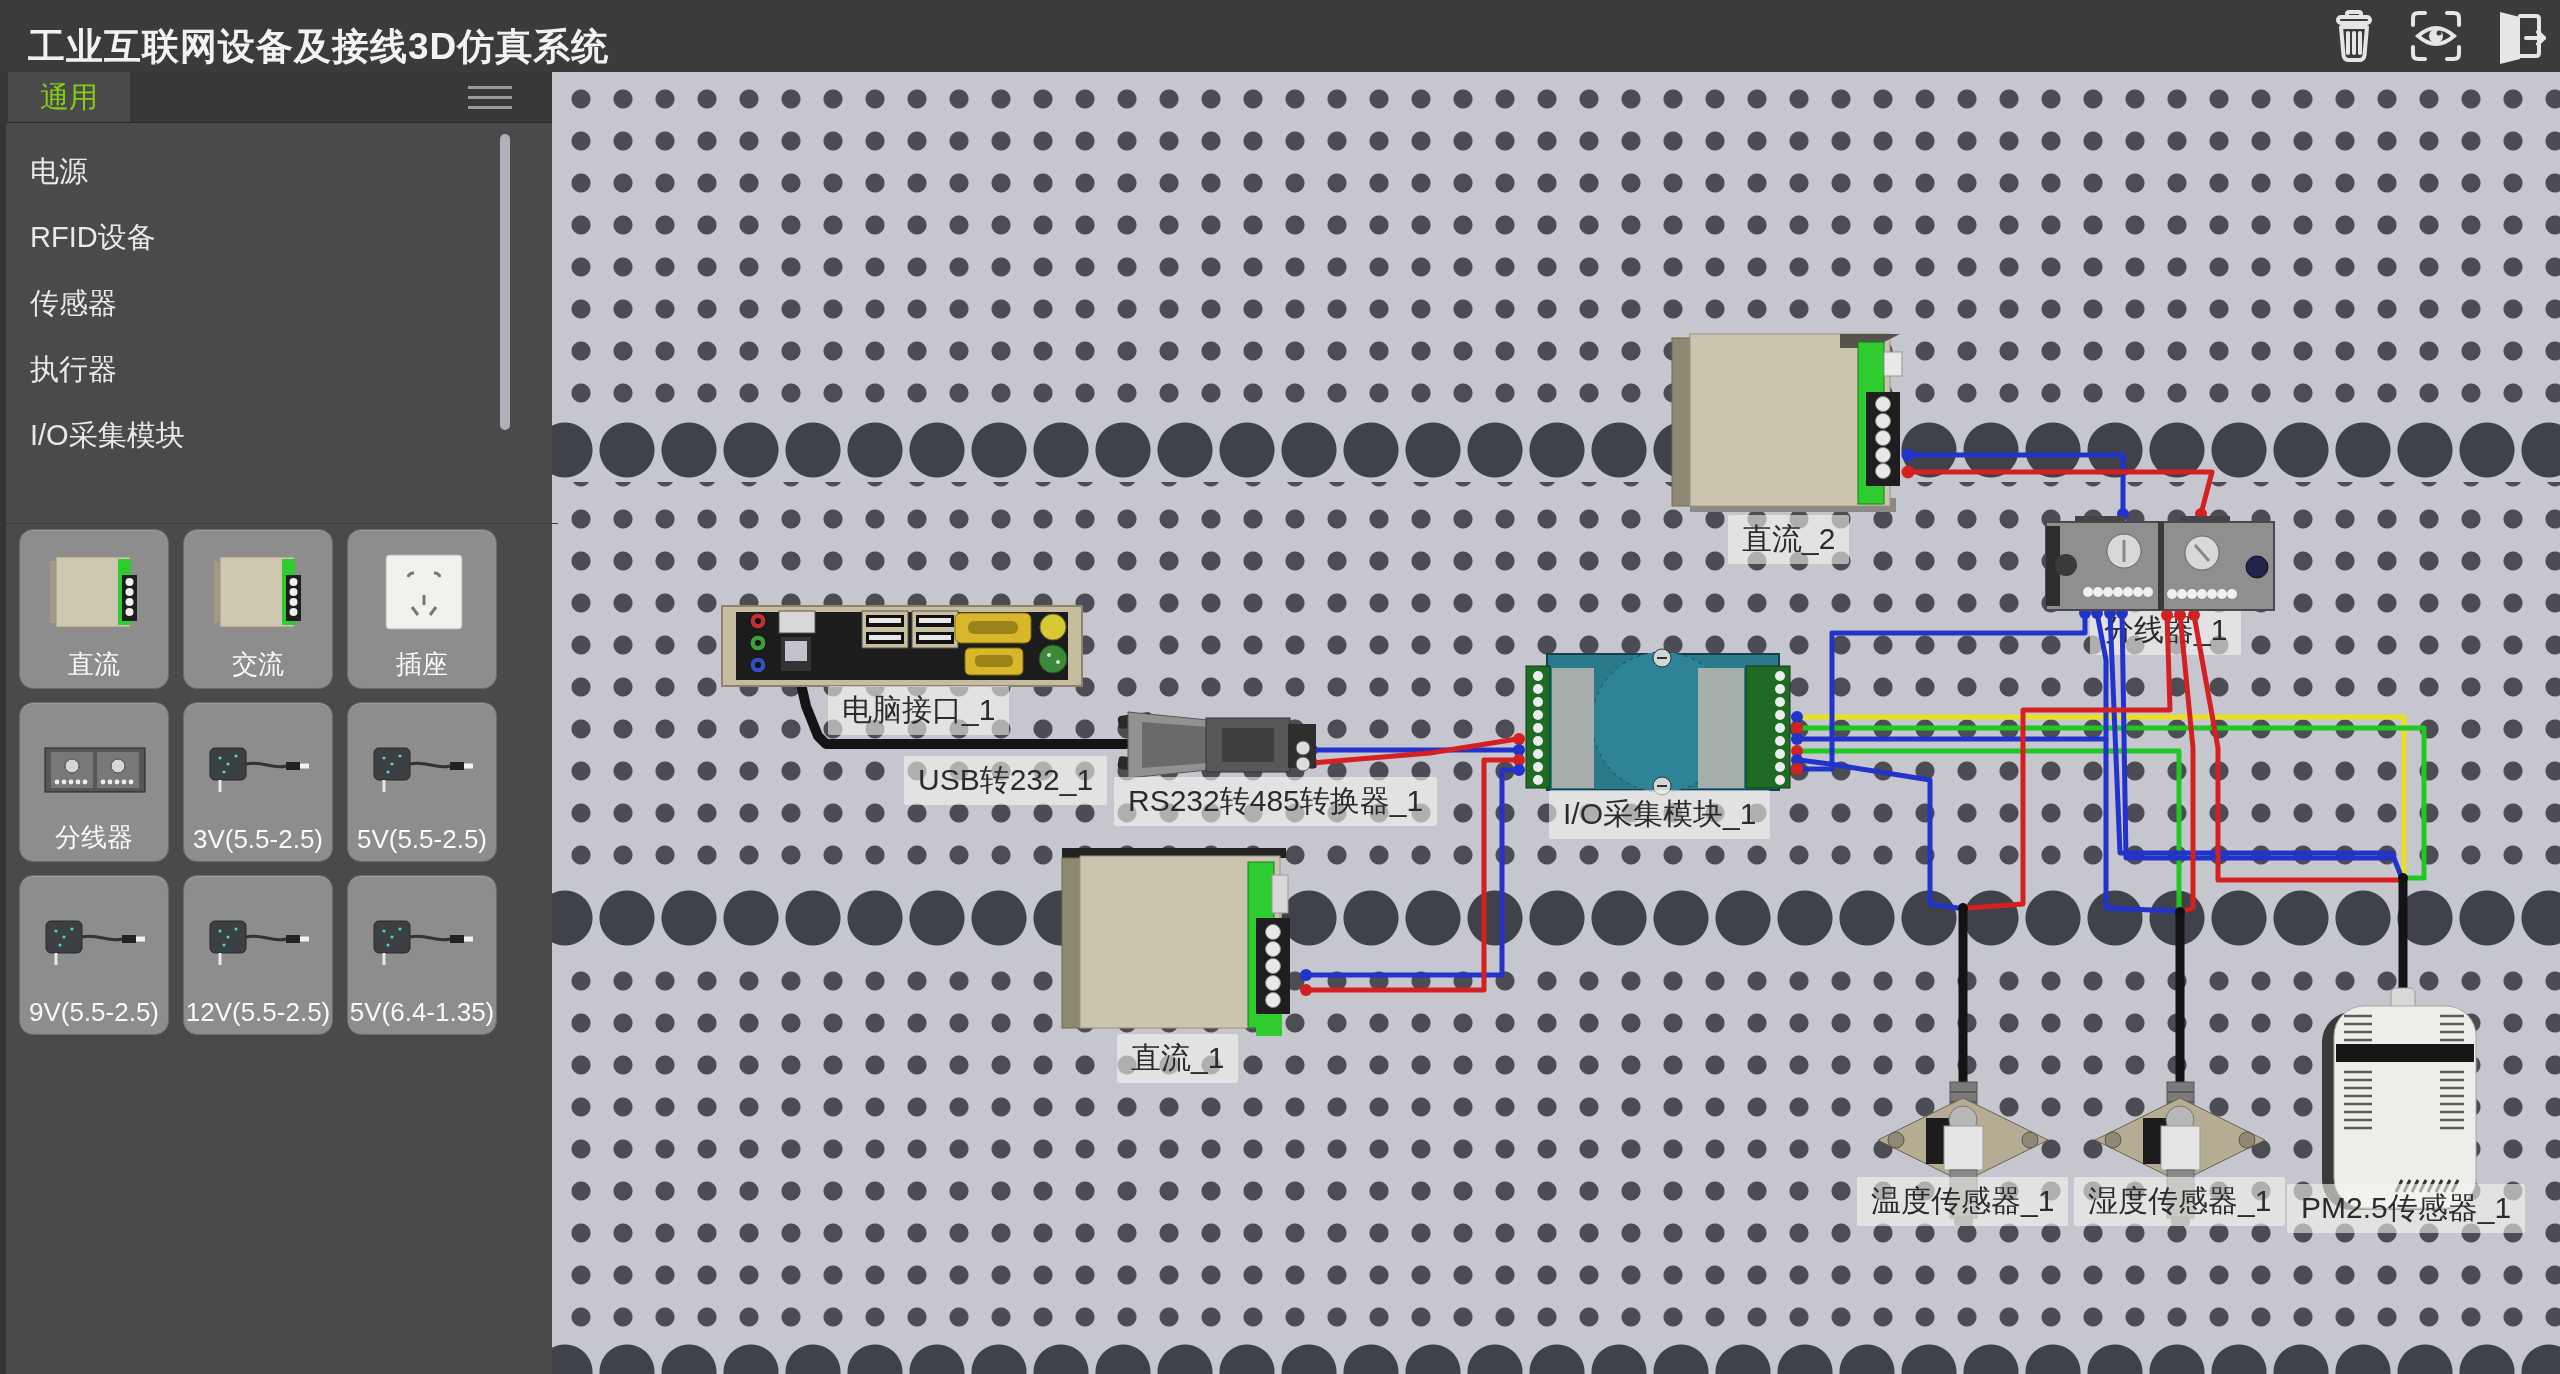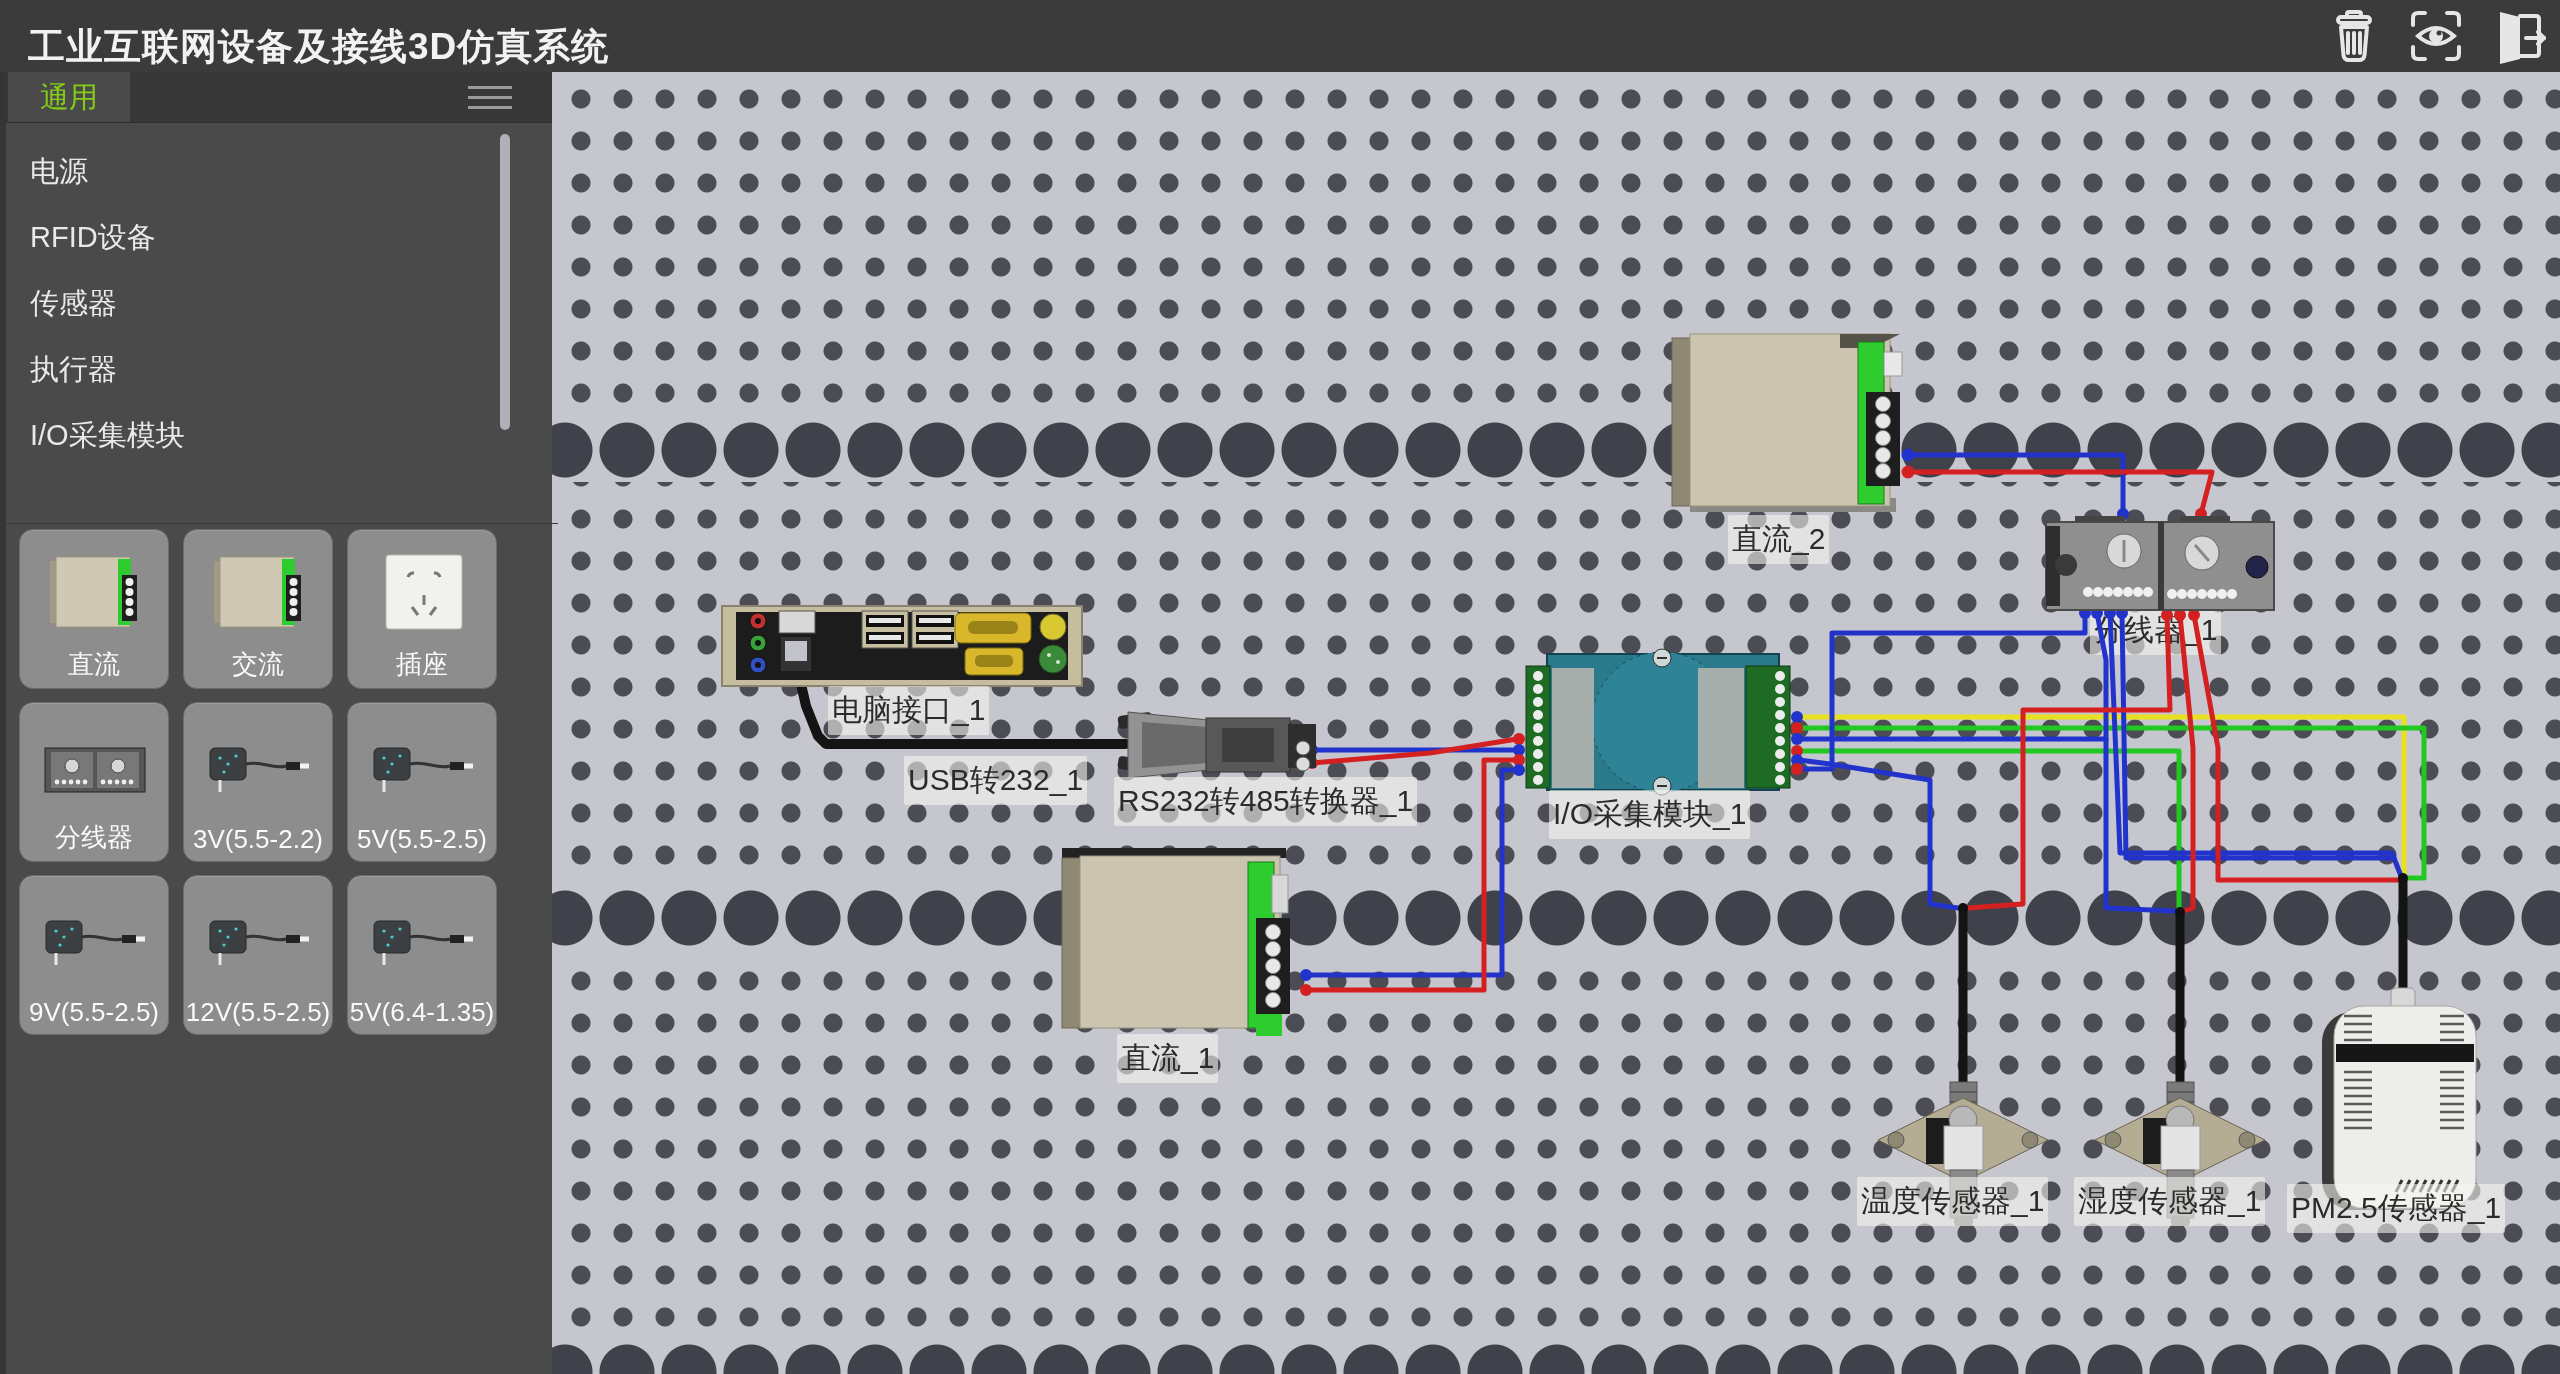--- a/index.html
+++ b/index.html
@@ -71,21 +71,21 @@
   .bigrow{
     position:absolute;left:0;width:2008px;height:64px;
     background-color:#c6c6cf;
     background-image:radial-gradient(circle,#3f424a 27px,rgba(0,0,0,0) 28px);
     background-size:62px 64px;background-position:-18px 50%;
     z-index:2;
   }
   .devsvg{position:absolute;left:0;top:0;z-index:3;}
   .devlabel{
     position:absolute;z-index:4;background:rgba(246,246,242,.58);
-    color:#2b2b2b;font-size:30px;padding:4px 4px;white-space:nowrap;
+    color:#2b2b2b;font-size:30px;padding:4px 14px;white-space:nowrap;
     border-radius:2px;
   }
   .devlabel.under{z-index:2;}
 </style>
 </head>
 <body>
 
 <div class="titlebar">
   <div class="title">工业互联网设备及接线3D仿真系统</div>
   <div class="tb-icons">
@@ -206,21 +206,21 @@
     <div class="card">
       <svg width="110" height="96" viewBox="-5 -8 110 86">
           <use href="#icon-splitter"></use>
         </svg>
       <div class="card-label">分线器</div>
     </div>
     <div class="card">
       <svg width="110" height="96" viewBox="-2 -8 110 86">
           <use href="#icon-adapter"></use>
         </svg>
-      <div class="card-label">3V(5.5-2.2)</div>
+      <div class="card-label">3V(5.5-2.5)</div>
     </div>
     <div class="card">
       <svg width="110" height="96" viewBox="-2 -8 110 86">
           <use href="#icon-adapter"></use>
         </svg>
       <div class="card-label">5V(5.5-2.5)</div>
     </div>
     <div class="card">
       <svg width="110" height="96" viewBox="-2 -8 110 86">
           <use href="#icon-adapter"></use>

